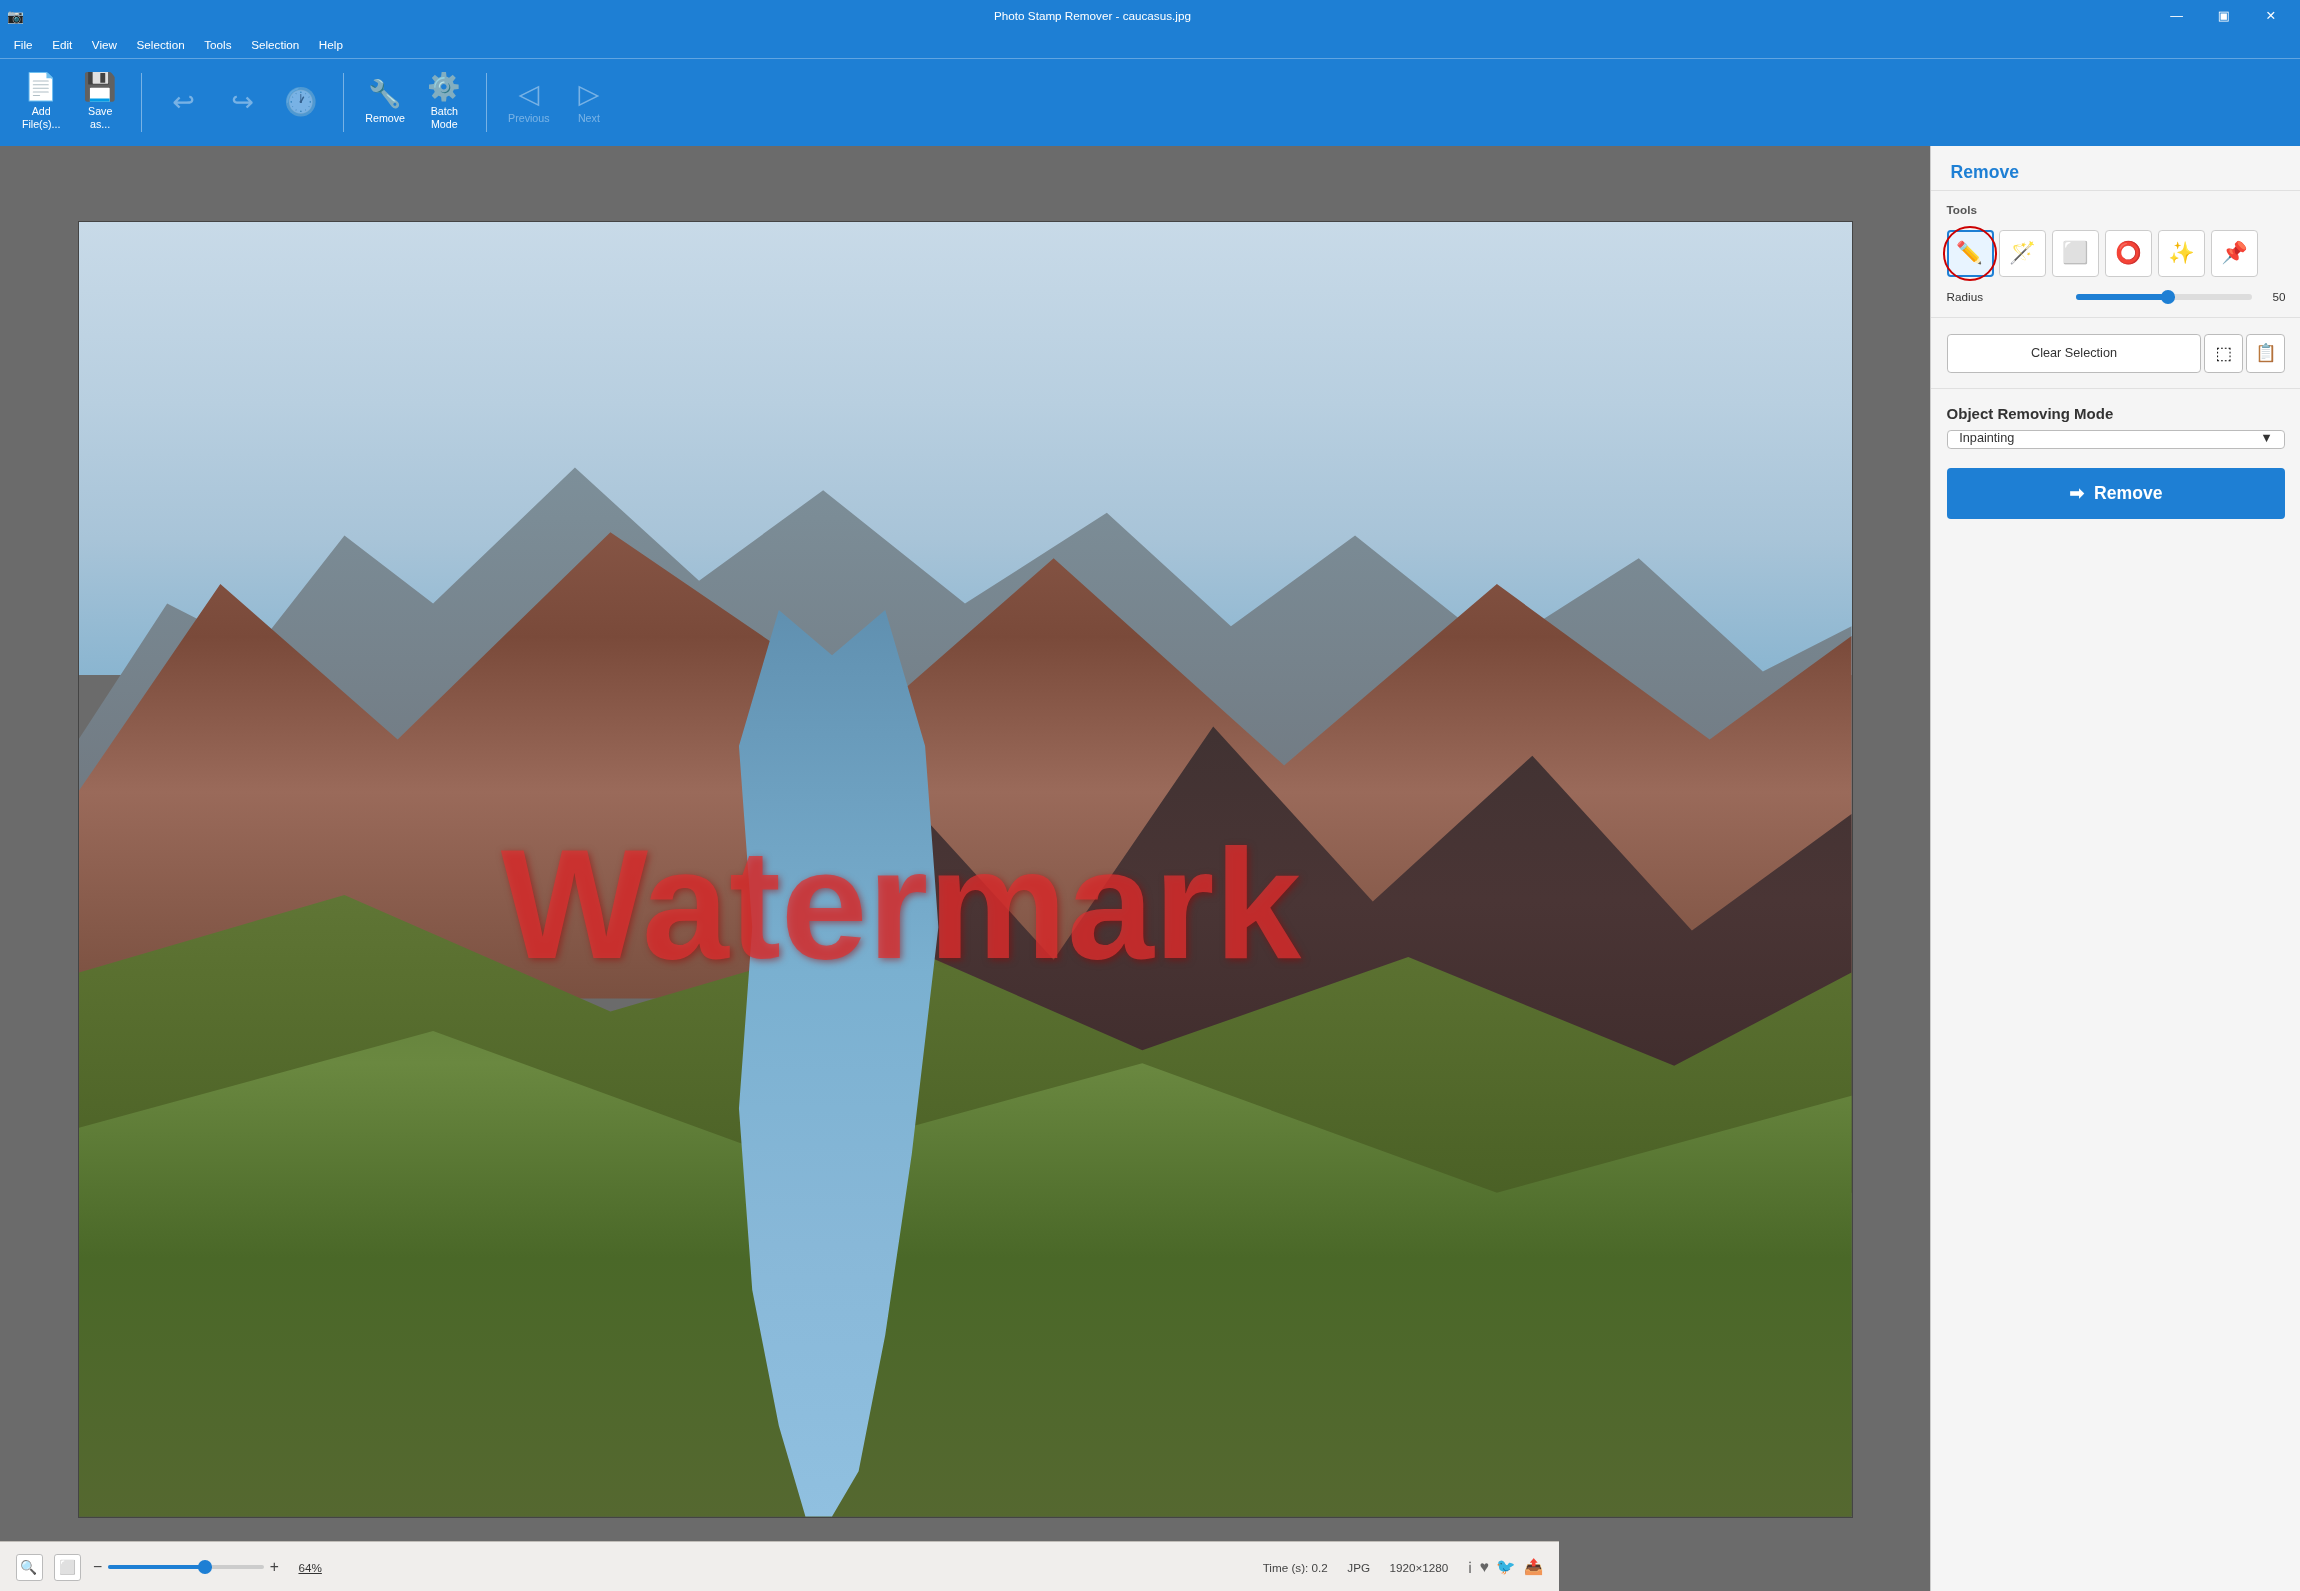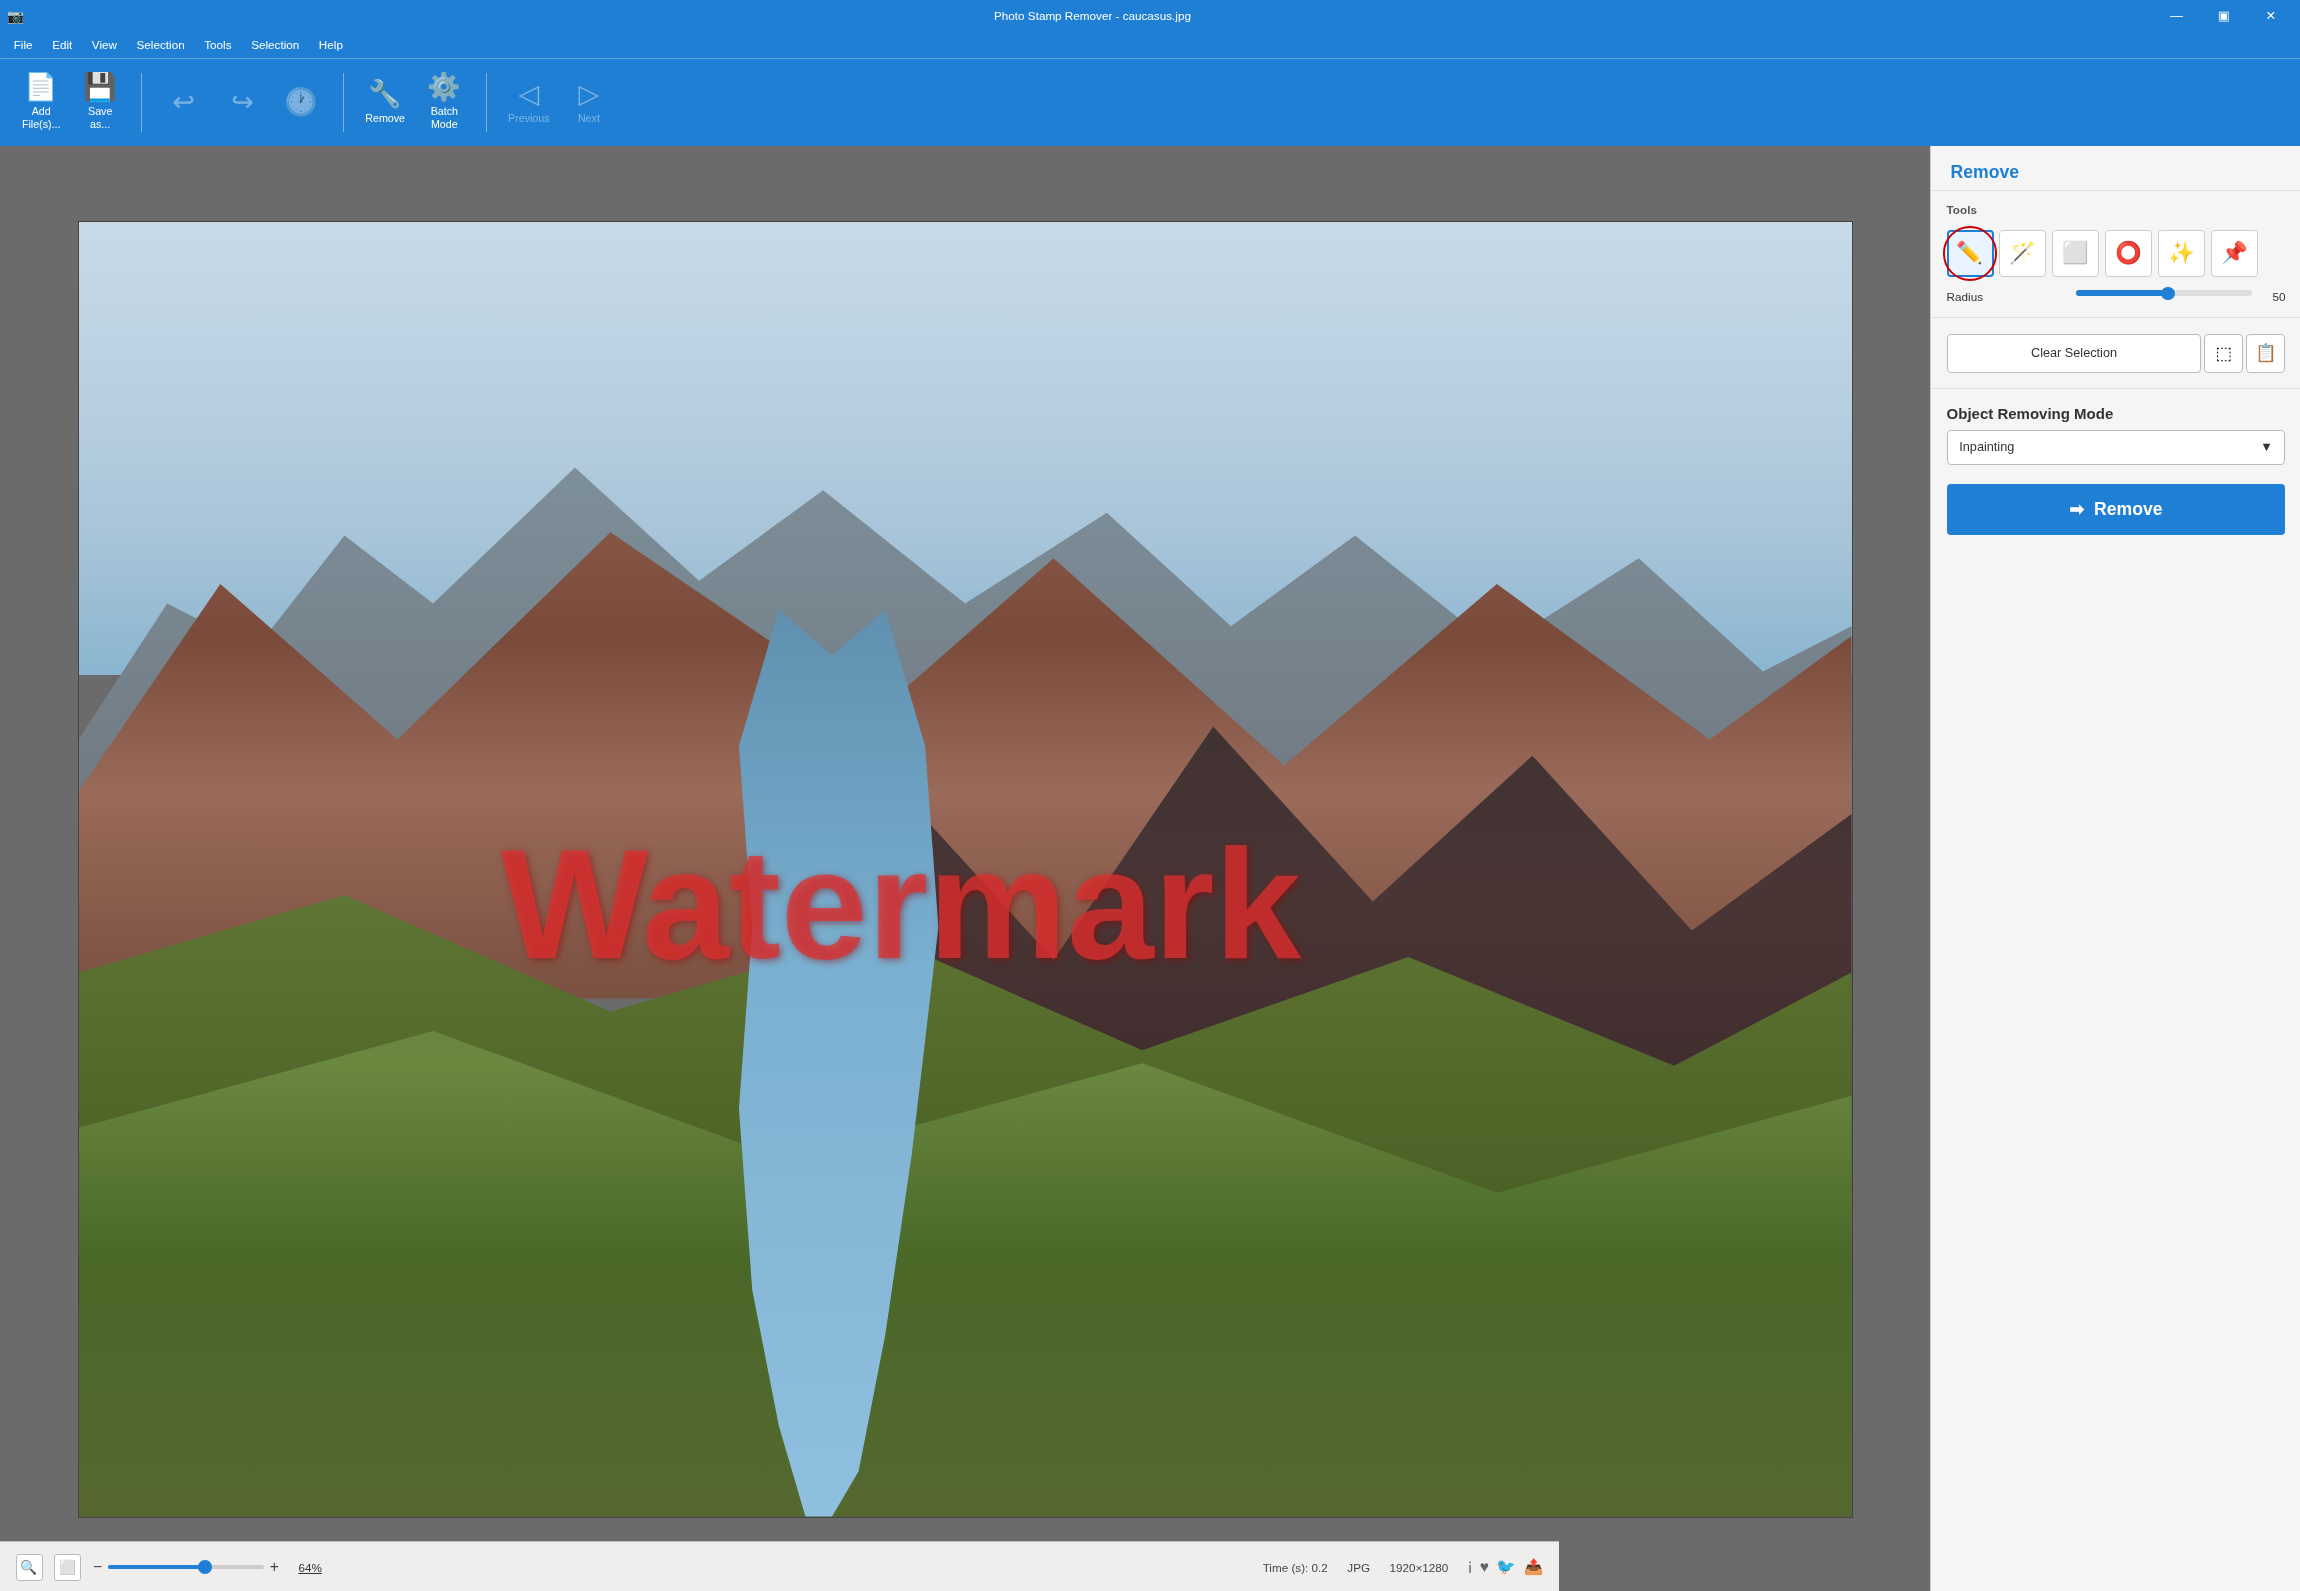--- a/index.html
+++ b/index.html
@@ -269,20 +269,21 @@
     }
     .tool-btn-selected-ring {
       position: absolute;
       inset: -5.9px;
       border: 2.9px solid #cc0000;
       border-radius: 50%;
       pointer-events: none;
     }
     .radius-row {
       display: flex;
+      align-items: center;
       padding: 5.9px 15.6px;
       gap: 4px;
     }
     .radius-label { font-size: 11.7px; color: #333; flex: 1; }
     .radius-value { font-size: 11.7px; color: #333; width: 29px; text-align: right; }
     .radius-track {
       width: 176px; height: 5.9px; background: #ddd; border-radius: 2.9px; position: relative;
     }
     .radius-fill {
       height: 100%; background: #1e7fd4; border-radius: 2.9px; width: 50%;
@@ -322,25 +323,25 @@
     }
 
     .mode-label {
       padding: 7.8px 15.6px 3.9px;
       font-size: 15px;
       font-weight: 600;
       color: #333;
     }
     .mode-dropdown {
       margin: 3.9px 15.6px 11.7px;
-      height: 35px;
+      height: 19px;
       border: 1px solid #bbb;
       border-radius: 3.9px;
       background: white;
-      display: flex; align-items: center;
+      display: flex; align-items: flex-start;
       padding: 0 11.7px;
       cursor: pointer;
       font-size: 12.7px;
       color: #333;
       justify-content: space-between;
     }
 
     .remove-btn {
       margin: 7.8px 15.6px;
       height: 51px;

